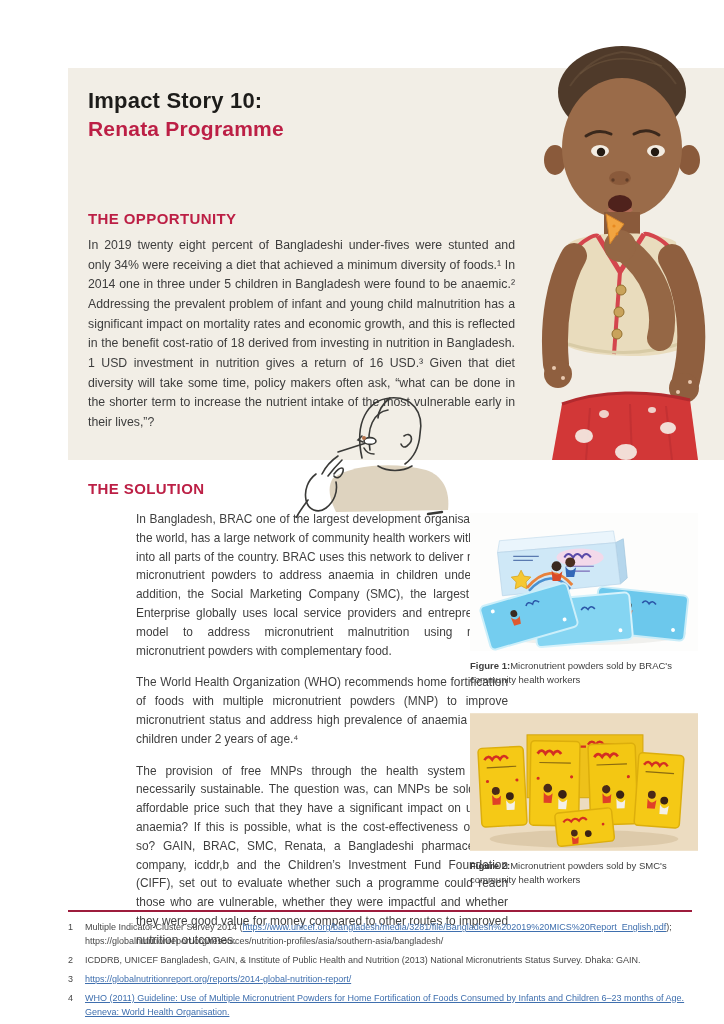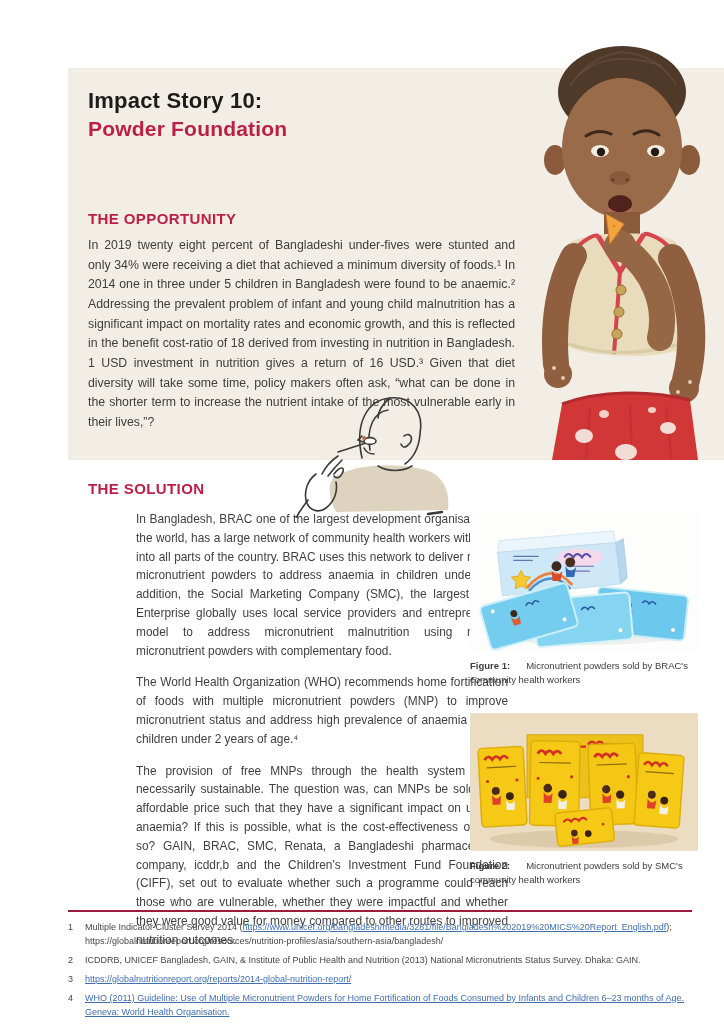--- a/index.html
+++ b/index.html
@@ -38,21 +38,21 @@
   .sol-col {
     position:absolute; left:88px; top:510px; width:372px;
     font-size:11.9px; line-height:1.58; text-align:justify; color:#3f3f3f;margin-left:48px;
   }
   .sol-col p + p { margin-top:13px; }
   .figure-block { position:absolute; width:228px; }
   #figure-1 { left:470px; top:512px; }
   #figure-2 { left:470px; top:712px; }
   .figure-img { width:228px; height:140px; display:block; }
   .figure-caption { margin-top:7px; font-size:9.5px; line-height:1.45; color:#3d3d3d; }
-  .cap-label { font-weight:700; margin-right:16px; }
+  .cap-label { font-weight:700; margin-right:0; }
   .footer { position:absolute; left:68px; top:910px; width:624px; }
   .footer-divider { height:2px; background:#9d1c3c; margin-bottom:9px; }
   .fn-row { display:flex; font-size:9px; line-height:1.55; color:#474747; margin-bottom:5px; }
   .fn-num { width:17px; flex:0 0 17px; }
   .fn-body { flex:1; overflow-wrap:anywhere; }
   .fn-link { color:#3f6fae; text-decoration:underline; cursor:pointer; }
 </style>
 </head>
 <body>
 
@@ -120,21 +120,21 @@
     <path d="M120,330 C128,296 112,262 86,242" stroke="#956745" stroke-width="26" fill="none" stroke-linecap="round"></path>
     <circle cx="80" cy="238" r="16" fill="#956745"></circle>
     <path d="M70,228 q-4,-8 2,-13" stroke="#7a5136" stroke-width="2.5" fill="none" stroke-linecap="round"></path>
     <path d="M66,206 L84,216 L70,236 Z" fill="#f2a440" stroke="#d1822a" stroke-width="1"></path>
     <circle cx="74" cy="218" r="1.6" fill="#e8891f"></circle>
       <circle cx="77" cy="226" r="1.4" fill="#e8891f"></circle>
   </svg>
 
   <div class="title-block">
     <div class="title-eyebrow">Impact Story 10:</div>
-    <div class="title-red">Powder Foundation</div>
+    <div class="title-red">Renata Programme</div>
   </div>
 
   <div class="section-heading" id="opp-heading">THE OPPORTUNITY</div>
 
   <p class="opp-body">In 2019 twenty eight percent of Bangladeshi under-fives were stunted and only 34% were receiving a diet that achieved a minimum diversity of foods.¹ In 2014 one in three under 5 children in Bangladesh were found to be anaemic.² Addressing the prevalent problem of infant and young child malnutrition has a significant impact on mortality rates and economic growth, and this is reflected in the benefit cost-ratio of 18 derived from investing in nutrition in Bangladesh. 1 USD investment in nutrition gives a return of 16 USD.³ Given that diet diversity will take some time, policy makers often ask, “what can be done in the shorter term to increase the nutrient intake of the most vulnerable early in their lives,”?</p>
 
   <svg class="feed-illustration" viewBox="0 0 185 140" aria-hidden="true">
     <path d="M55,100 C75,86 118,84 148,92 C166,98 172,114 170,132 L58,134 C50,118 50,108 55,100 Z" fill="#ded3bf"></path>
     <g stroke="#3a3a38" stroke-width="1.6" fill="none" stroke-linecap="round">
       <path d="M84,80 C76,44 90,22 112,20 C134,18 146,34 142,56 C141,70 135,80 127,86"></path>

